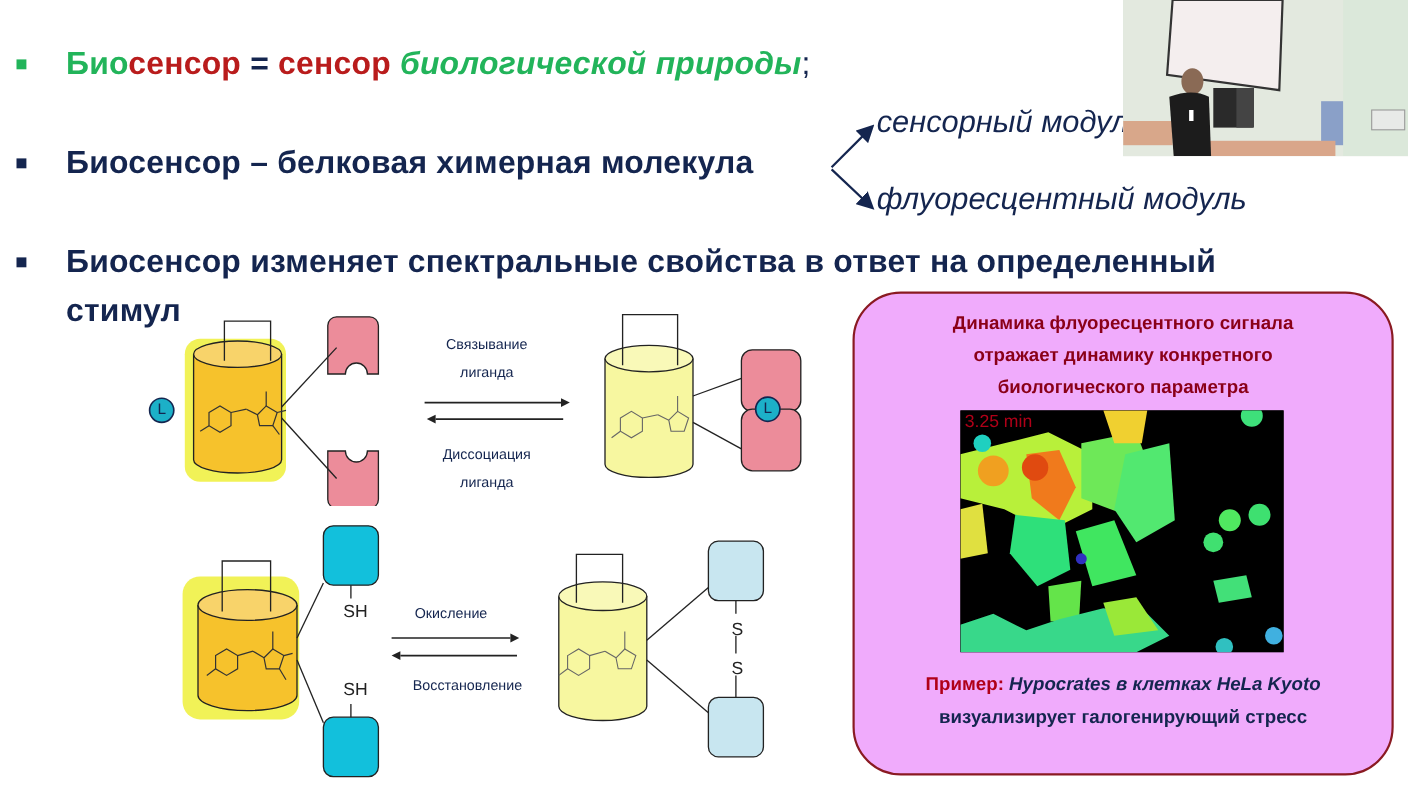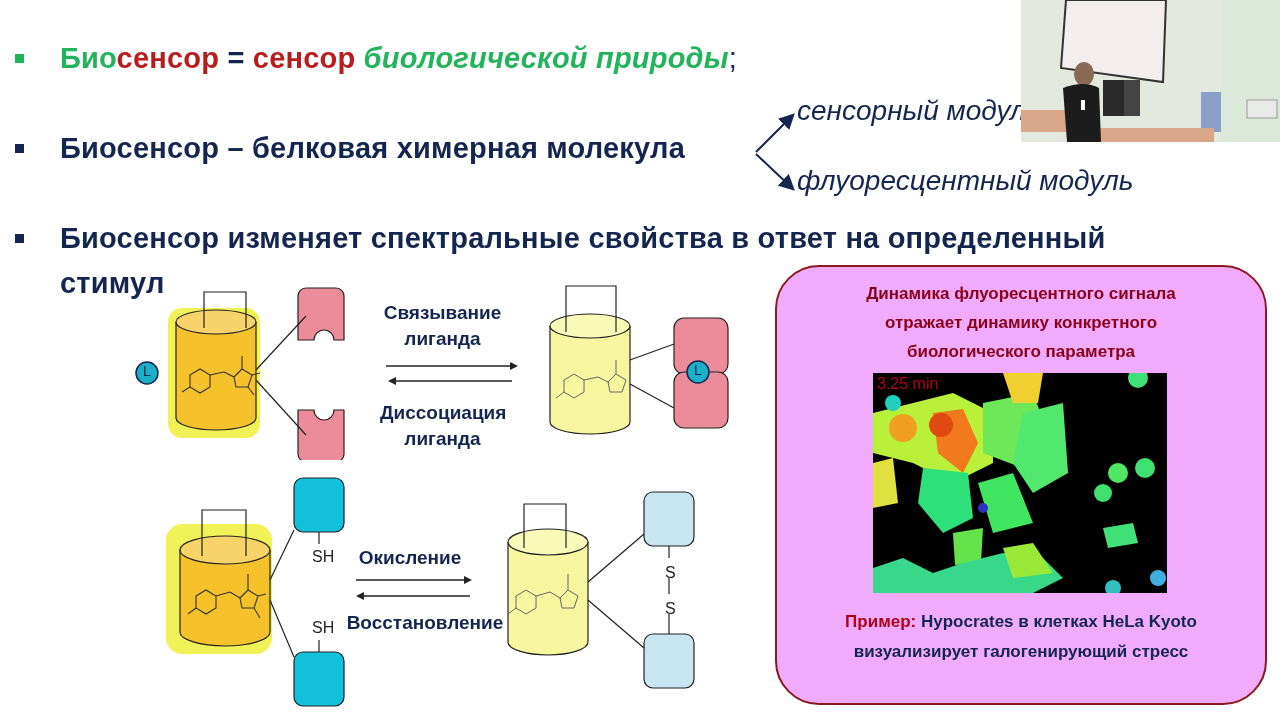--- a/index.html
+++ b/index.html
@@ -3,21 +3,21 @@
 <meta charset="utf-8">
 <style>
   html,body{margin:0;padding:0;}
   body{width:1280px;height:720px;position:relative;overflow:hidden;background:#ffffff;font-family:"Liberation Sans",sans-serif;}
   .navy{color:#14254f;}
   .bullet-sq{position:absolute;width:9px;height:9px;}
   .bline{position:absolute;font-weight:bold;font-size:29px;white-space:nowrap;letter-spacing:0.2px;}
   .green{color:#22b45a;}
   .red{color:#b91c1c;}
   .ital{position:absolute;font-style:italic;font-size:28px;color:#14254f;white-space:nowrap;}
-  .lbl{position:absolute;font-weight:bold;font-size:19px;color:#14254f;text-align:center;white-space:nowrap;line-height:26px;}
+  .lbl{position:absolute;font-weight:normal;font-size:13px;color:#14254f;text-align:center;white-space:nowrap;line-height:26px;}
   .sh{position:absolute;font-size:16px;color:#222;}
   .box{position:absolute;left:775px;top:265px;width:492px;height:440px;background:#f0abfc;border:2px solid #8a1a22;border-radius:44px;box-sizing:border-box;}
   .box-title{position:absolute;left:0;width:100%;top:12px;text-align:center;font-weight:bold;font-size:17px;line-height:29px;color:#8a0018;}
   .box-foot{position:absolute;left:0;width:100%;top:340px;text-align:center;font-weight:bold;font-size:17px;line-height:30px;color:#14254f;}
   .cam{position:absolute;left:1021px;top:0;width:259px;height:142px;overflow:hidden;background:#dfe6dc;}
 </style>
 </head>
 <body>
 
 <div class="bullet-sq" style="left:15px;top:54px;background:#22b45a;"></div>
@@ -198,16 +198,16 @@
       <polygon points="130,175 160,170 180,200 140,205" fill="#9ae838"></polygon>
       <circle cx="110" cy="135" r="5" fill="#3030c0"></circle>
       <circle cx="240" cy="215" r="8" fill="#30c0c0"></circle>
       <circle cx="285" cy="205" r="8" fill="#40b0e0"></circle>
       <circle cx="265" cy="5" r="10" fill="#3ee07a"></circle>
       <circle cx="20" cy="30" r="8" fill="#1fd0c0"></circle>
     </svg>
     <div style="position:absolute;left:4px;top:2px;color:#b00018;font-size:16px;">3.25 min</div>
   </div>
   <div class="box-foot">
-    <div><span class="red" style="color:#b00018;">Пример:</span><span style="white-space:pre;"> Hypocrates в клетках HeLa Kyoto</span></div>
+    <div><span class="red" style="color:#b00018;">Пример:</span><span style="white-space:pre;font-style:italic;"> Hypocrates в клетках HeLa Kyoto</span></div>
     <div>визуализирует галогенирующий стресс</div>
   </div>
 </div>
 
 </body></html>

